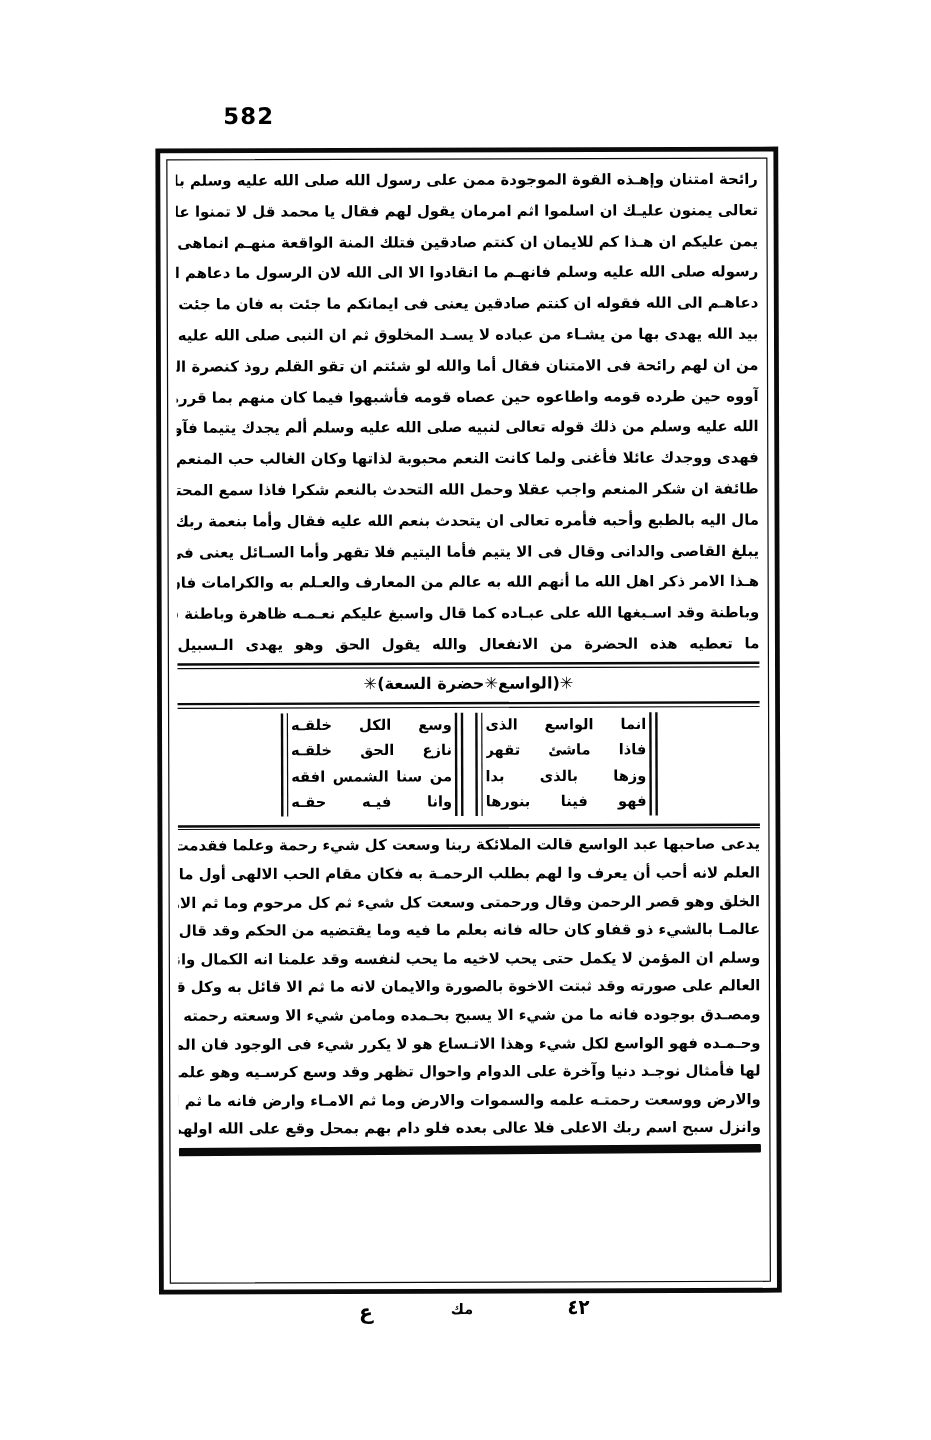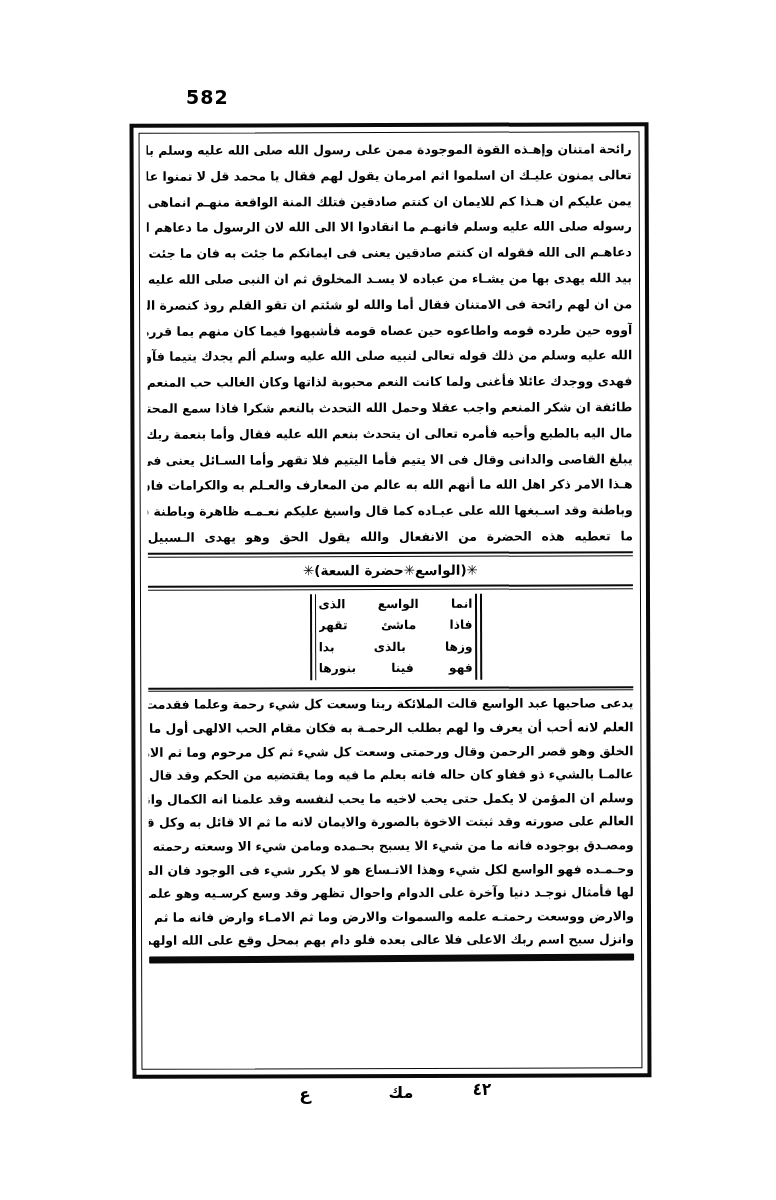--- a/index.html
+++ b/index.html
@@ -134,21 +134,21 @@
   .poem-col::after {
     content: "";
     position: absolute;
     top: 0; bottom: 0;
     width: 1.2px;
     background: #0a0a0a;
   }
   .poem-col::before { right: 3px; }
   .poem-col::after  { left: 3px; }
 
-  .poem-col-right { width: 172px; margin-left: 10px; }
+  .poem-col-right { width: 152px; margin-left: 10px; }
   .poem-col-left  { width: 152px; }
 
   .poem-line {
     direction: rtl;
     font-size: 12.2px;
     font-weight: 700;
     line-height: 21.5px;
     height: 21.5px;
     white-space: nowrap;
     text-align: justify;
@@ -189,23 +189,23 @@
     top: 0px;
     font-size: 15px;
     width: 34px;
     letter-spacing: -1px;
     transform: scale(1, 1.15);
   }
   .mark-quire .q-top { display: block; }
   .mark-quire .q-bot { display: block; margin-top: -5px; }
 
   .mark-catch {
-    left: 250px;
+    left: 234px;
     top: 3px;
-    font-size: 16px;
+    font-size: 12px;
     width: 40px;
   }
   .mark-ayn {
     left: 160px;
     top: 4px;
     font-size: 17px;
     width: 28px;
   }
 </style>
 </head>
@@ -242,20 +242,26 @@
 
       <div class="rule-double tight"></div>
 
       <div class="poem-wrap">
         <div class="poem-col poem-col-right">
           <div class="poem-line">انما الواسع الذى</div>
           <div class="poem-line">فاذا ماشئ تقهر</div>
           <div class="poem-line">وزها بالذى بدا</div>
           <div class="poem-line">فهو فينا بنورها</div>
         </div>
+        <div class="poem-col poem-col-left">
+          <div class="poem-line">وسع الكل خلقـه</div>
+          <div class="poem-line">نازع الحق خلقـه</div>
+          <div class="poem-line">من سنا الشمس افقه</div>
+          <div class="poem-line">وانا فيـه حقـه</div>
+        </div>
       </div>
 
       <div class="rule-double tight"></div>
 
       <div class="textblock block-lower">
         <div class="textline"><span>يدعى صاحبها عبد الواسع قالت الملائكة ربنا وسعت كل شيء رحمة وعلما فقدمت الرحمة على</span></div>
         <div class="textline"><span>العلم لانه أحب أن يعرف وا لهم بطلب الرحمـة به فكان مقام الحب الالهى أول ما حوم نخلق</span></div>
         <div class="textline"><span>الخلق وهو قصر الرحمن وقال ورحمتى وسعت كل شيء ثم كل مرحوم وما ثم الامر حوم ومن كان</span></div>
         <div class="textline"><span>عالمـا بالشيء ذو قفاو كان حاله فانه بعلم ما فيه وما يقتضيه من الحكم وقد قال الترجمان صلى الله عليه</span></div>
         <div class="textline"><span>وسلم ان المؤمن لا يكمل حتى يحب لاخيه ما يحب لنفسه وقد علمنا انه الكمال وانه المؤمن وان</span></div>

